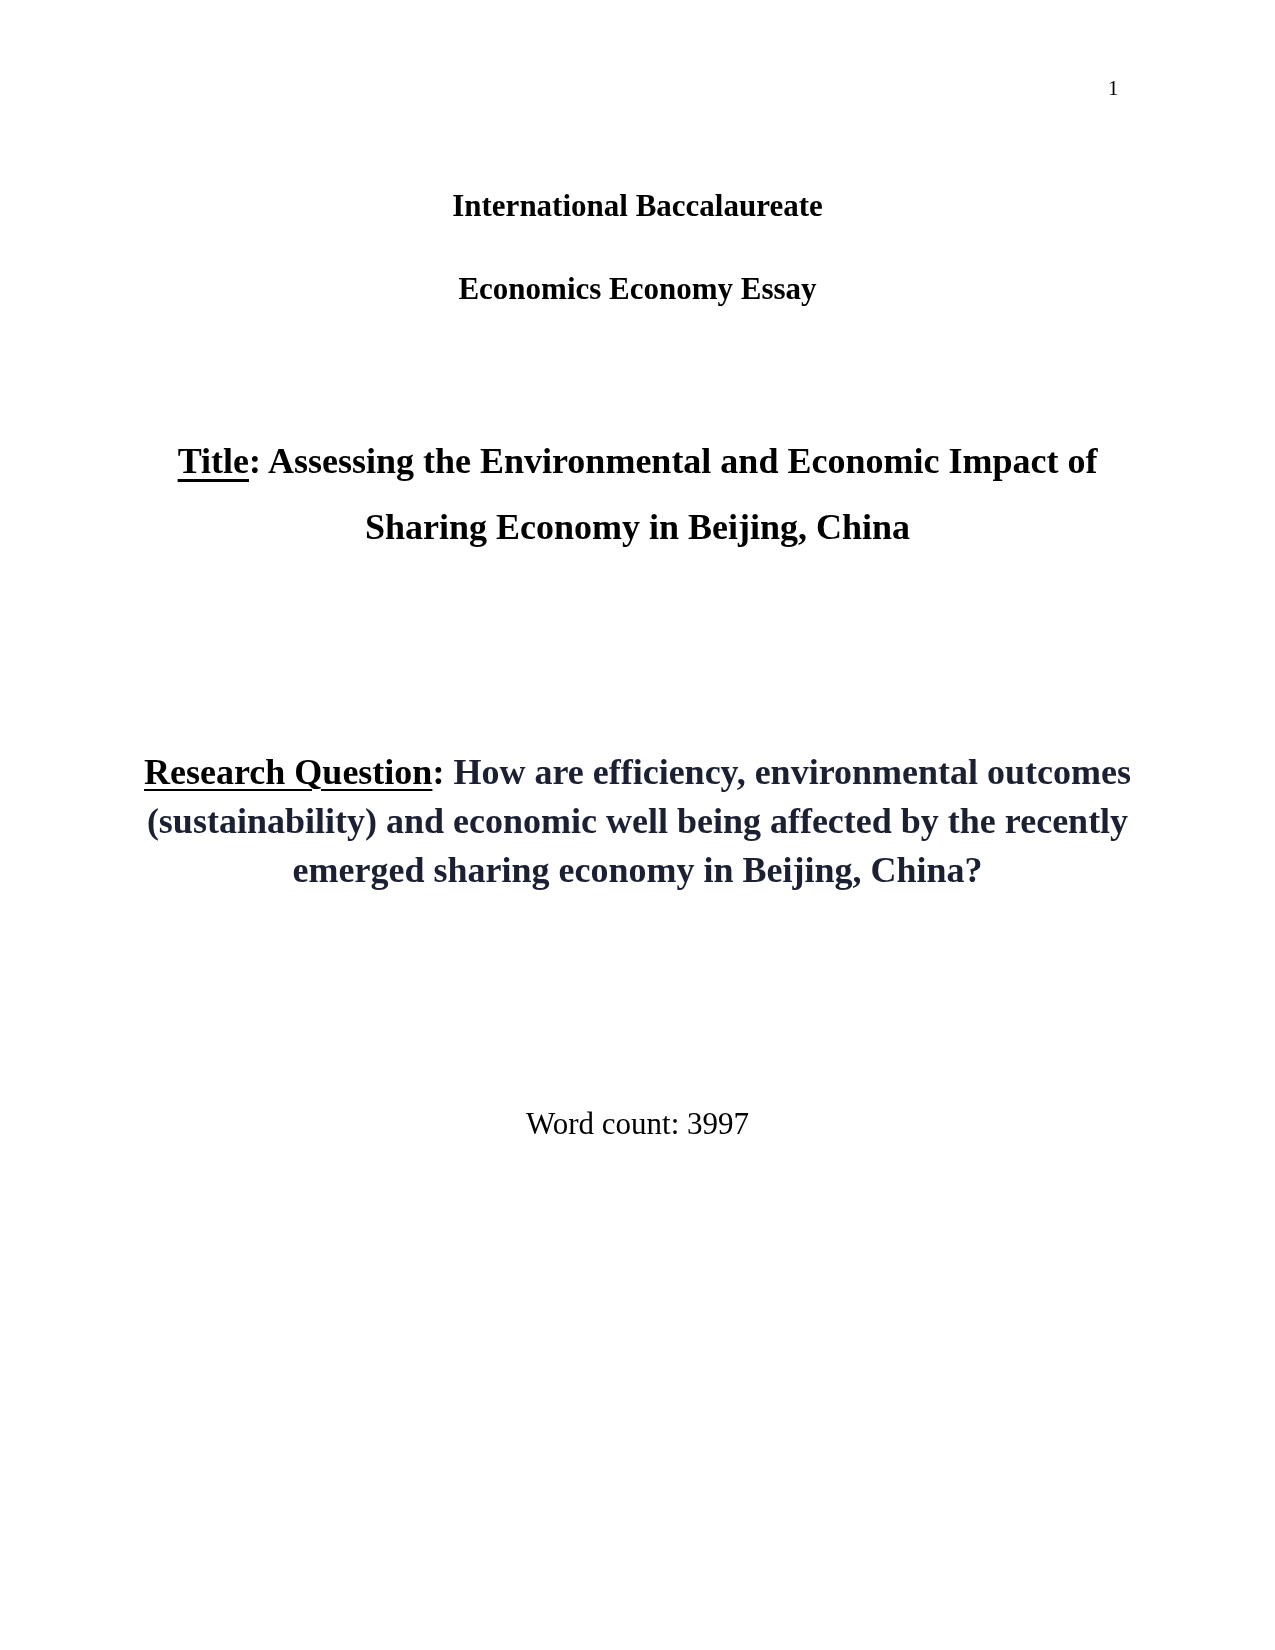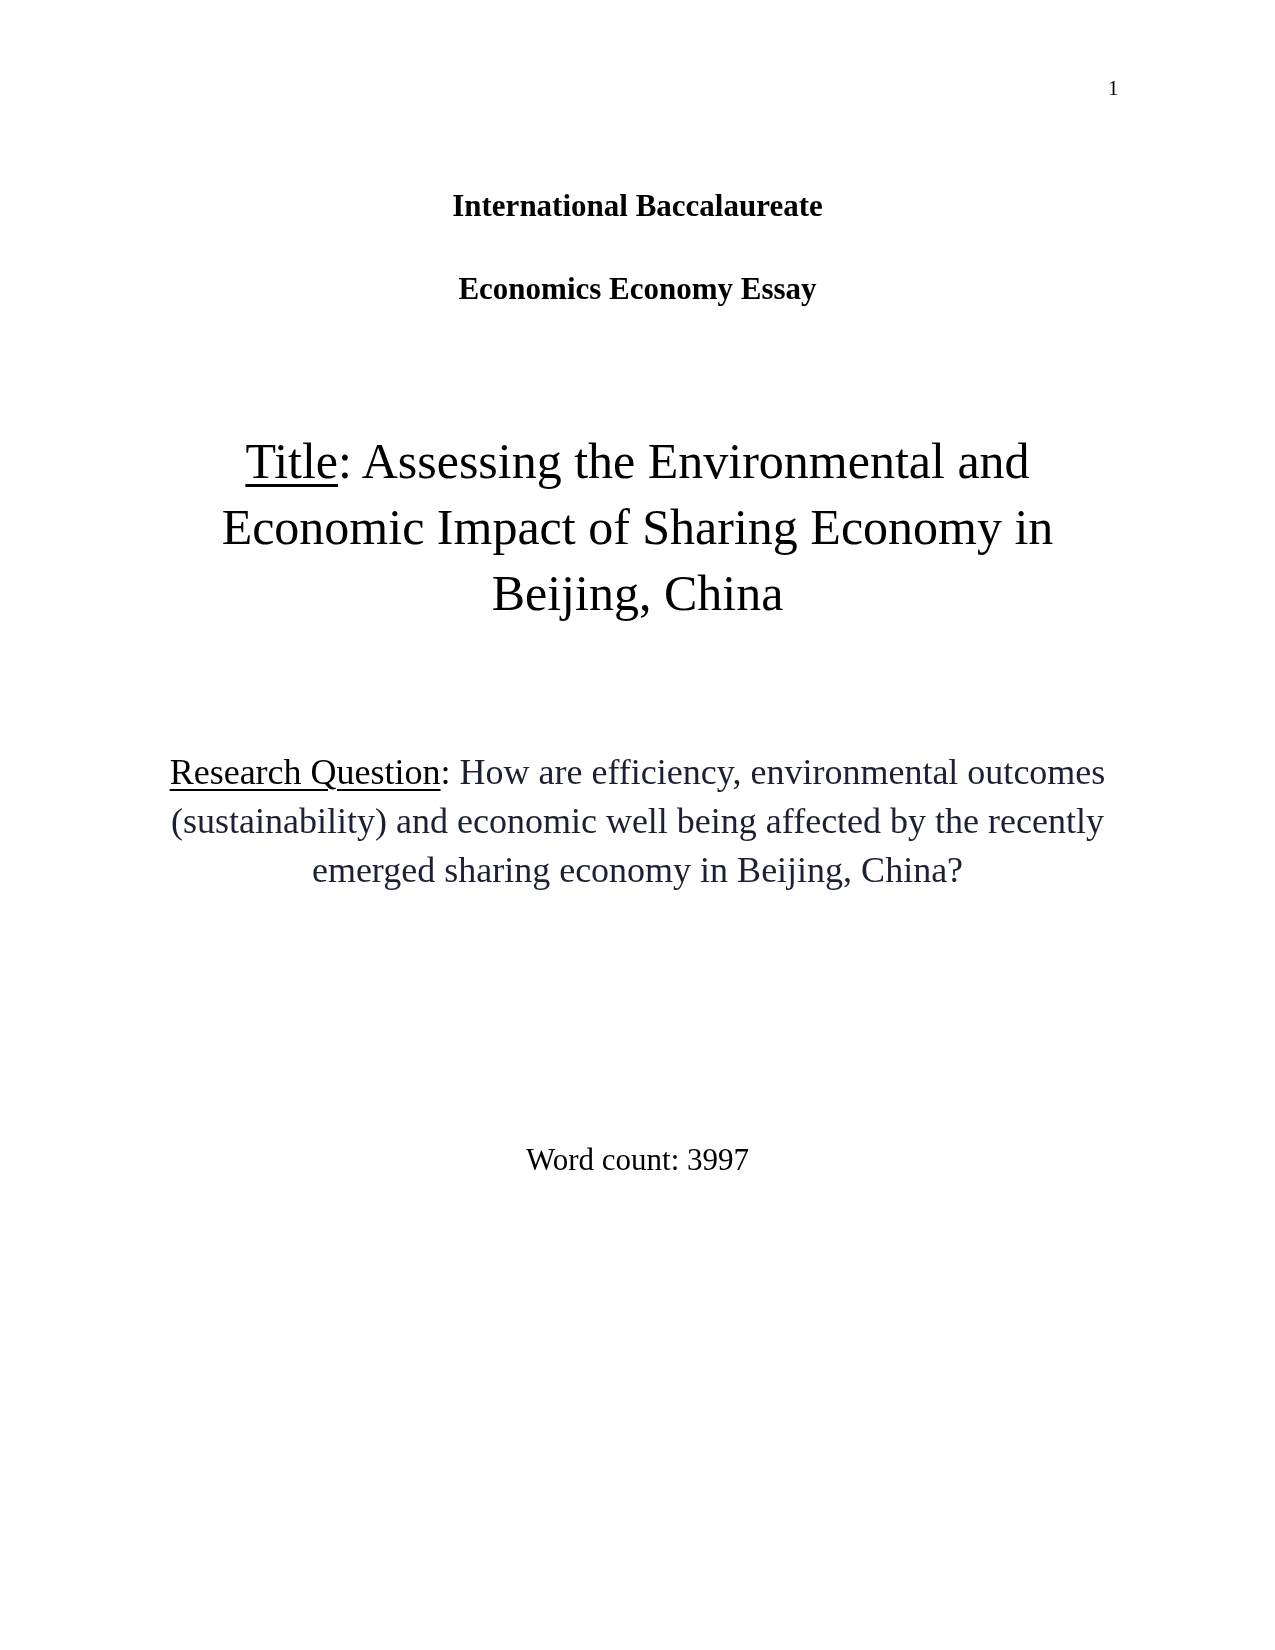--- a/index.html
+++ b/index.html
@@ -34,46 +34,46 @@
       font-size: 31px;
       line-height: 36px;
     }
     .ib-line { top: 188px; }
     .ee-line { top: 271px; }
 
     .title-block {
       top: 428px;
       left: 150px;
       width: 975px;
-      font-weight: normal;
-      font-size: 50px;
+      font-weight: bold;
+      font-size: 36px;
       line-height: 66px;
     }
     .u-label {
       text-decoration: underline;
       text-decoration-thickness: 3px;
       text-underline-offset: 6px;
     }
     .rq-block {
       top: 748px;
       left: 140px;
       width: 995px;
-      font-weight: normal;
+      font-weight: bold;
       font-size: 36px;
       line-height: 49px;
     }
     .rq-text {
       color: #1b2033;
     }
     .rq-label-underline {
       text-decoration-thickness: 2px;
       text-underline-offset: 5px;
     }
     .word-count {
-      top: 1140px;
+      top: 1104px;
       font-size: 31px;
       line-height: 40px;
     }
   </style>
 </head>
 <body>
 
 <div class="page-number">1</div>
 
 <div class="center-block header-line ib-line">International Baccalaureate</div>

